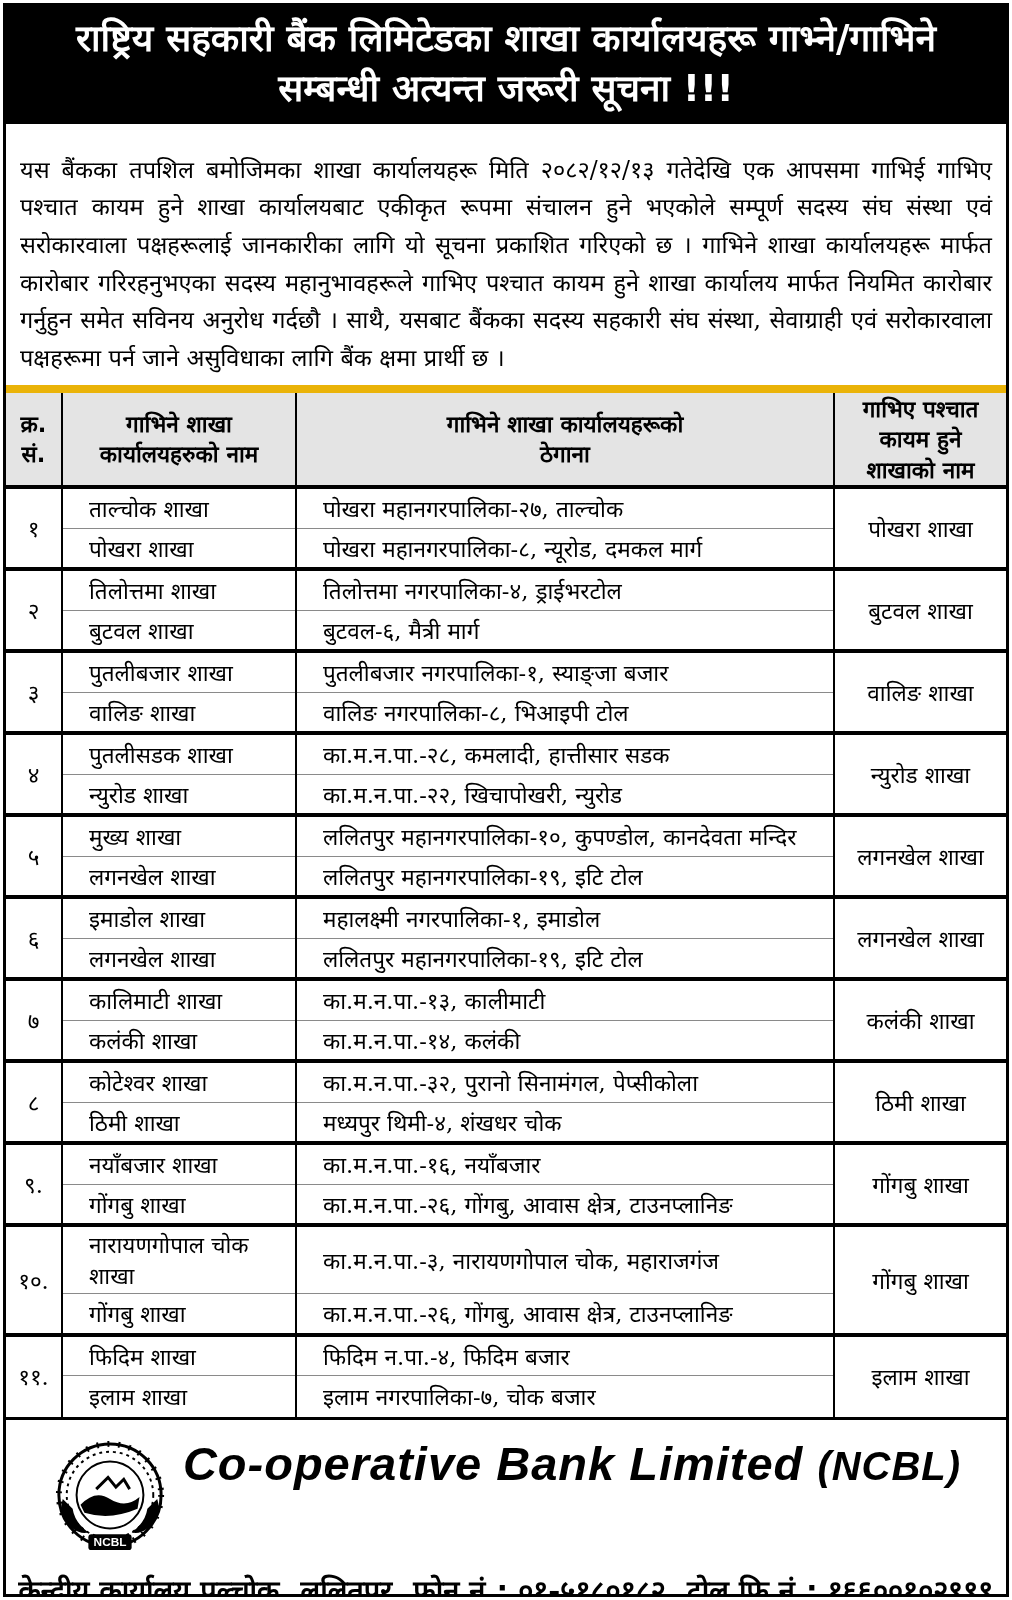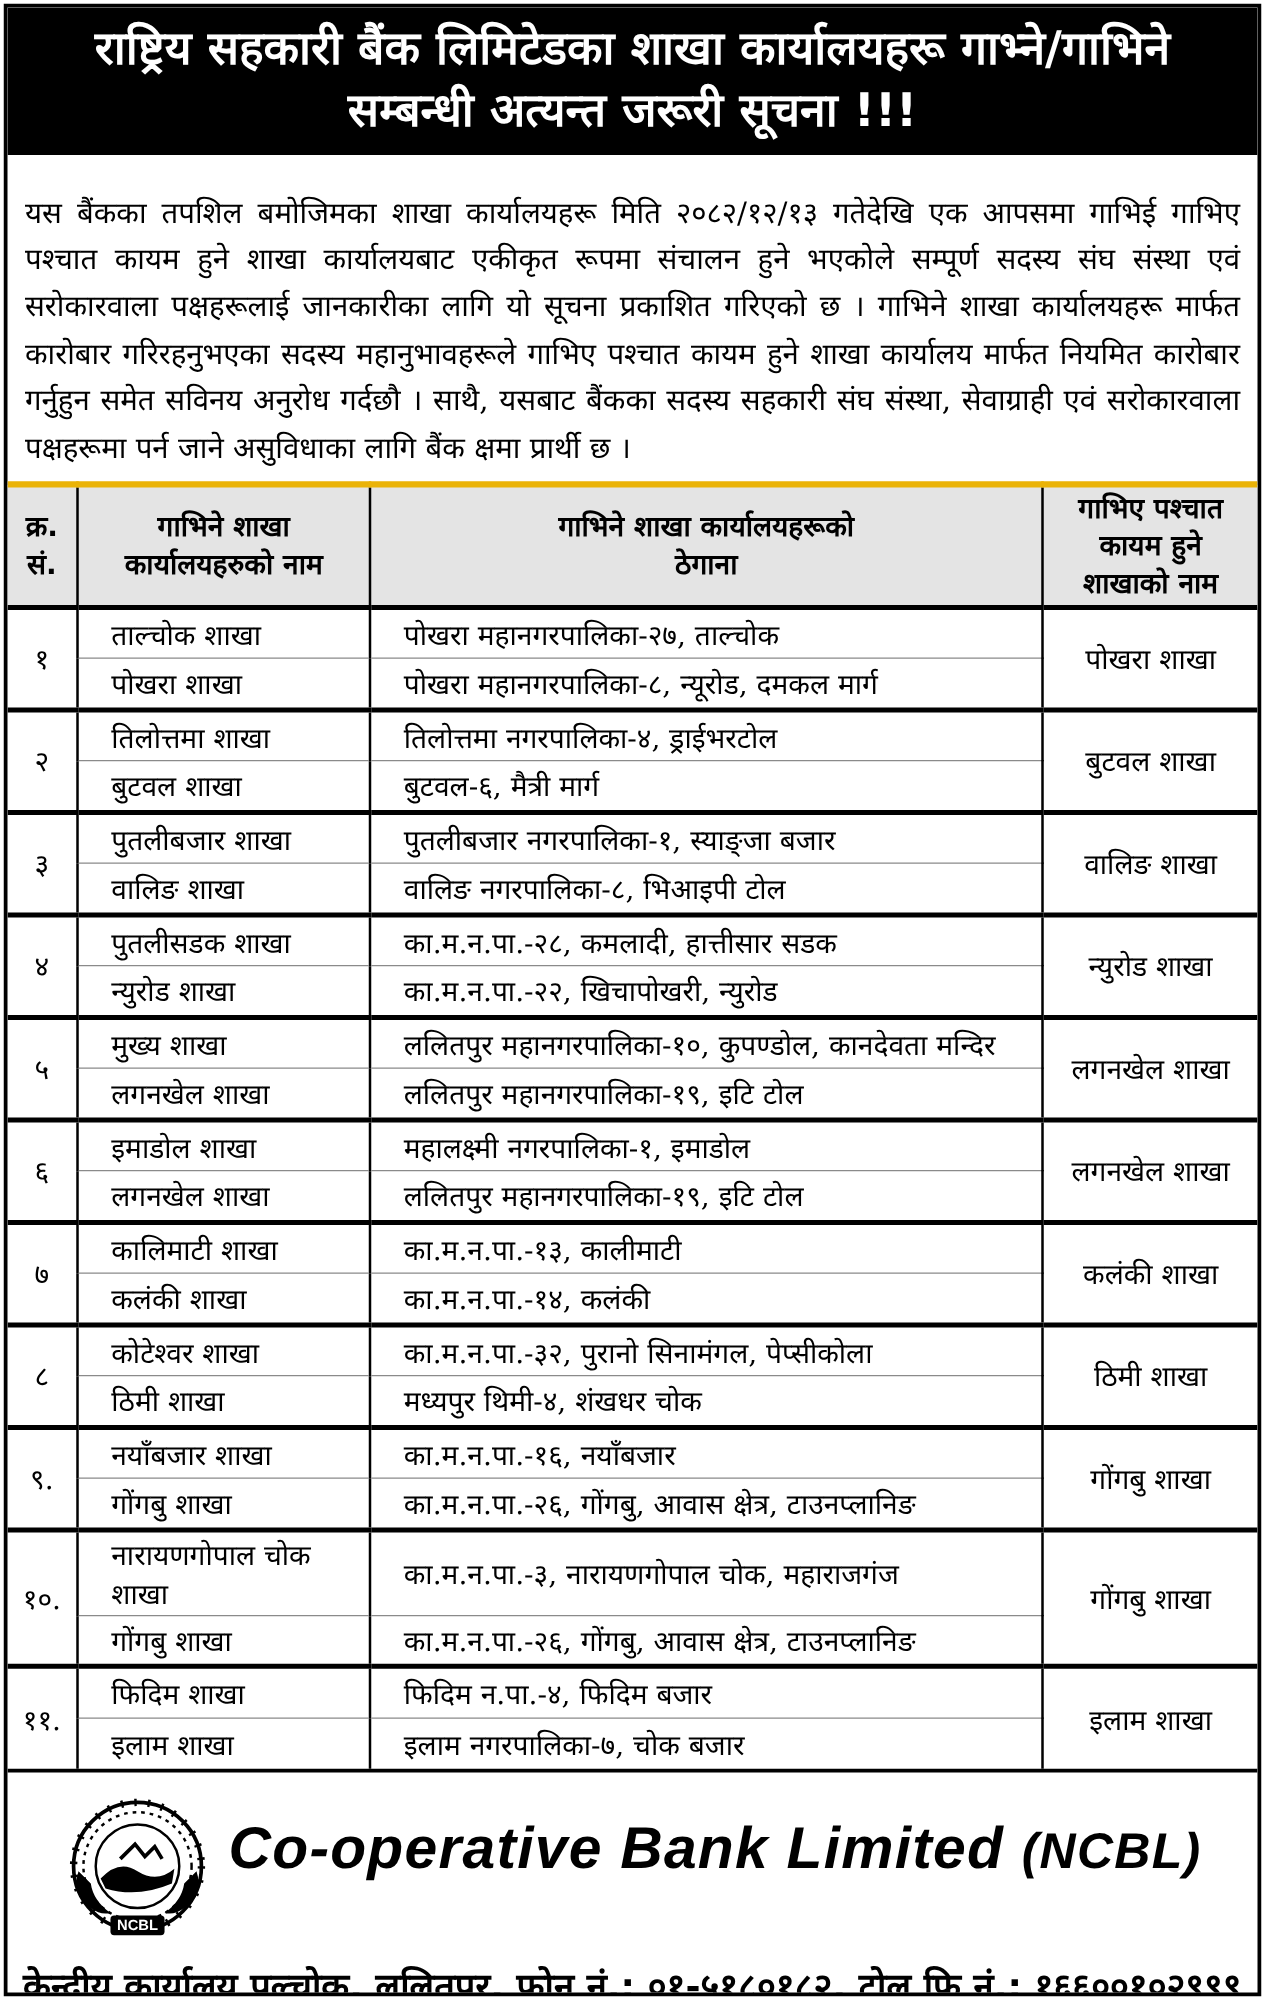--- a/index.html
+++ b/index.html
@@ -23,21 +23,21 @@
   
   .intro {
     padding: 28px 14px 8px;
     font-size: 23.5px; line-height: 1.6; text-align: justify;
     min-height: 238px;
   }
 
   
   table.merge-table {
     width: 100%; border-collapse: collapse; table-layout: fixed;
-    border-top: 5px solid #eab308;
+    border-top: 8px solid #eab308;
   }
   table.merge-table col.c-sn     { width: 56px;  }
   table.merge-table col.c-name   { width: 234px; }
   table.merge-table col.c-addr   { width: 538px; }
   table.merge-table col.c-result { width: auto;  }
 
   table.merge-table th, table.merge-table td {
     border-left: 2px solid #000;
     font-size: 22.5px; vertical-align: middle;
   }
@@ -77,21 +77,21 @@
     transform: skewX(-18deg); margin: 0 10px 2px 6px; flex: 0 0 3px;
   }
   .brand-np {
     font-family: "DejaVu Sans", "Liberation Sans", sans-serif;
     font-weight: bold; font-size: 37px; line-height: 1.15;
     border-bottom: 5px solid #000; padding: 0 6px 4px 2px;
   }
   .brand-line2 {
     font-family: "Liberation Sans", "DejaVu Sans", sans-serif;
     font-weight: bold; font-style: italic; font-size: 47px; line-height: 1.1;
-    letter-spacing: 1px; margin-top: 20px;
+    letter-spacing: 1px; margin-top: 4px;
   }
   .brand-abbr { font-size: 40px; }
   .footer-address {
     font-family: "DejaVu Sans", "Liberation Sans", sans-serif;
     font-weight: bold; font-size: 29px; margin-top: 10px;
   }
   .footer-contact {
     font-weight: normal; font-size: 26px; margin-top: 6px;
     font-family: "DejaVu Serif", "Liberation Serif", serif;
   }

